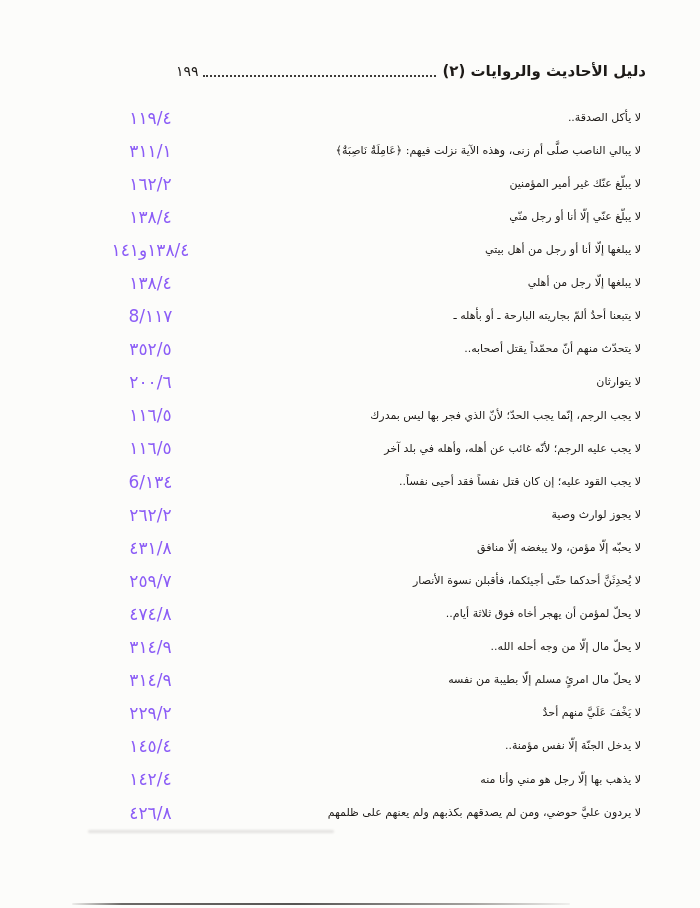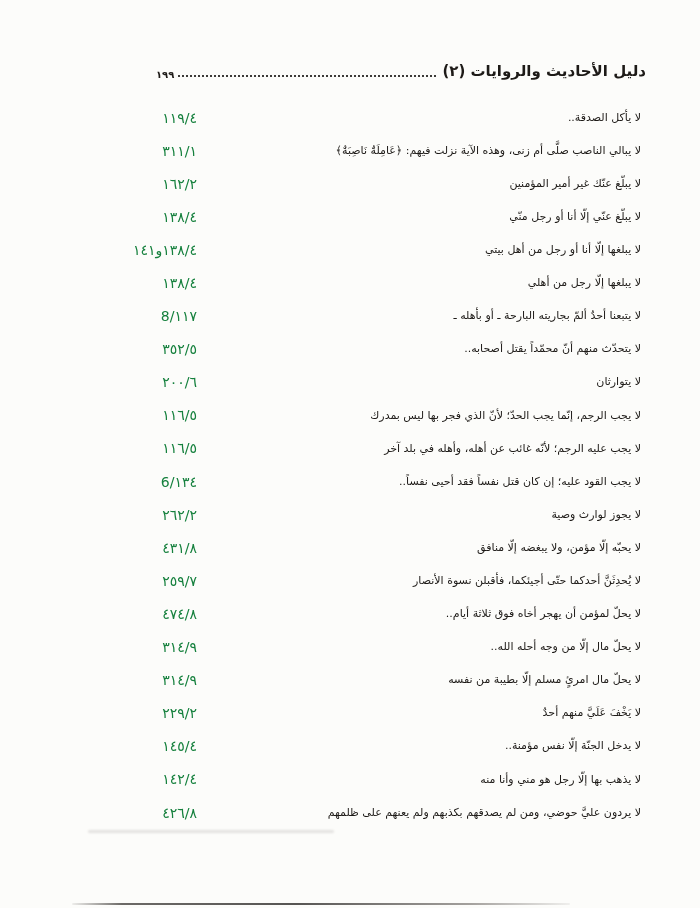--- a/index.html
+++ b/index.html
@@ -35,24 +35,25 @@
     white-space: nowrap;
     line-height: 1.4;
   }
   .dot-leader {
     flex: 1;
     min-width: 20px;
     border-bottom: 2px dotted #3c3a38;
     margin: 0 6px 5px 4px;
   }
   .page-number {
-    font-weight: bold;
-    font-size: 10px;
+    font-weight: normal;
+    font-size: 14px;
     line-height: 1.5;
     white-space: nowrap;
+    margin-left: 20px;
   }
   
   .entries {
     position: absolute;
     top: 101px;
     right: 59px;
     left: 104px;
     direction: rtl;
   }
   .row {
@@ -63,25 +64,25 @@
   }
   .entry-text {
     font-size: 11px;
     white-space: nowrap;
     line-height: 1.25;
   }
   .spacer { flex: 1; min-width: 6px; }
   .entry-ref {
     width: 93px;
     flex: none;
-    text-align: right;
-    font-size: 14px;
+    text-align: center;
+    font-size: 17px;
     letter-spacing: 0.3px;
     white-space: nowrap;
-    color: #15803d;
+    color: #8b5cf6;
   }
   
   .faint-smudge {
     position: absolute;
     top: 830px;
     left: 88px;
     width: 246px;
     height: 3px;
     background: rgba(172, 169, 165, 0.30);
     filter: blur(1px);

